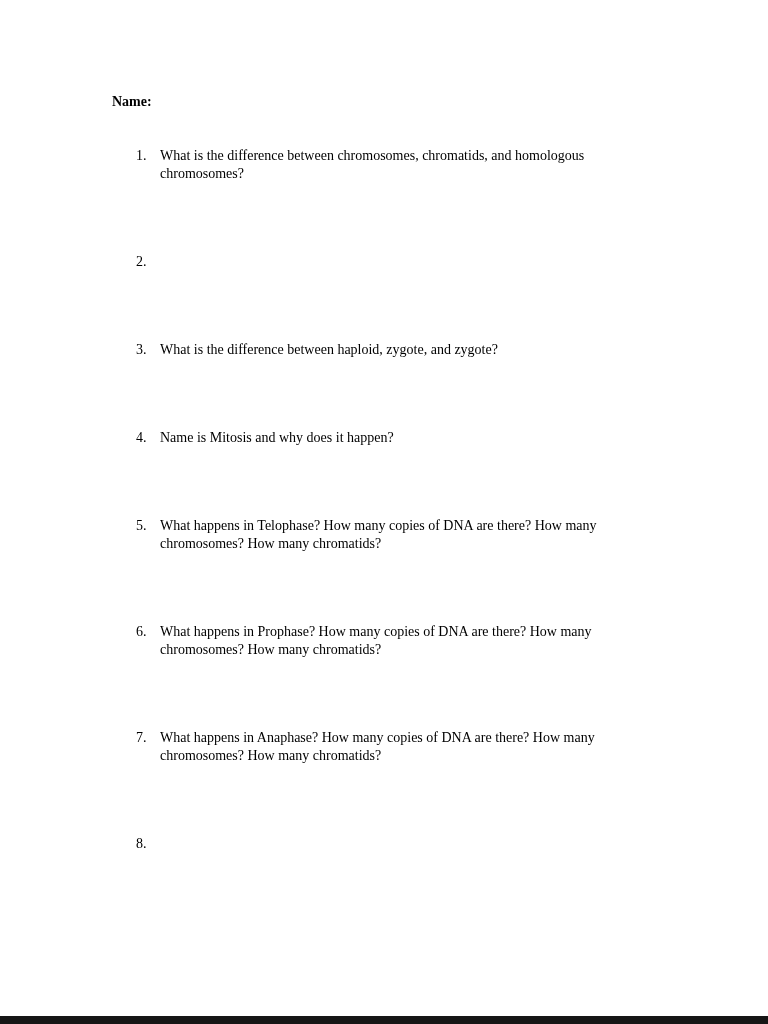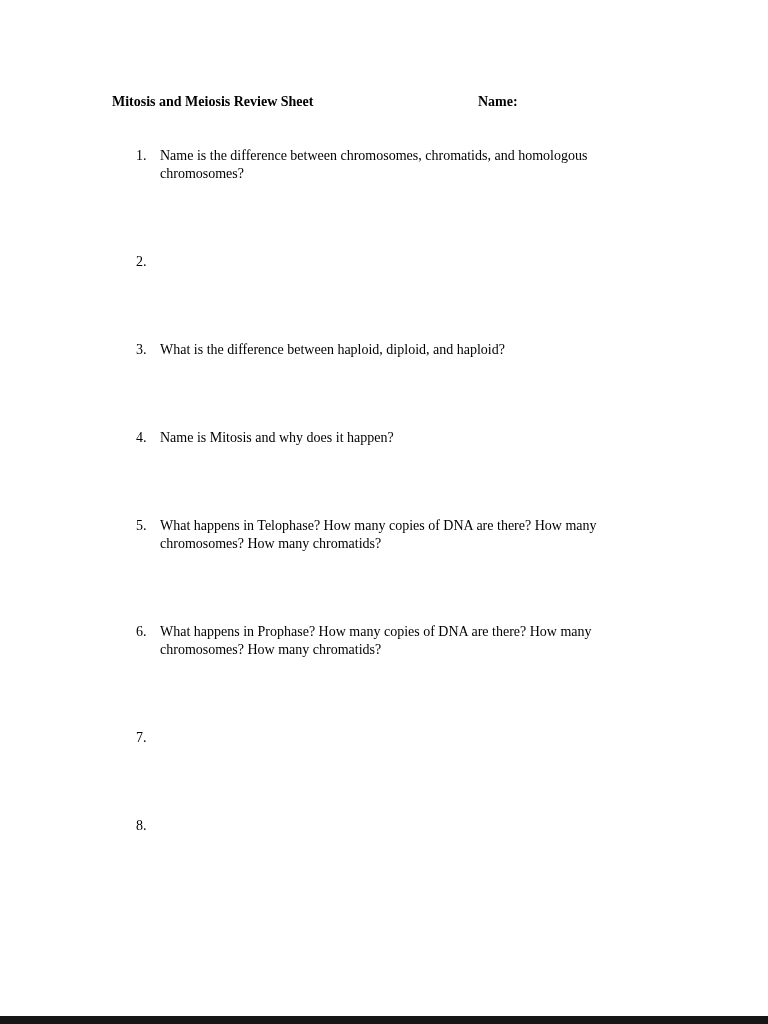--- a/index.html
+++ b/index.html
@@ -71,50 +71,50 @@
     height: 8px;
     background: #161616;
   }
 </style>
 </head>
 <body>
 
 <div class="page">
 
   <div class="doc-header">
-    <div class="doc-title">Mitosis and Meiosis Review Sheet</div>
     <div class="name-label">Name:</div>
   </div>
 
   <ol class="question-list">
     <li class="question">
       <span class="q-number">1.</span>
-      <span class="q-text">Name is the difference between chromosomes, chromatids, and homologous chromosomes?</span>
+      <span class="q-text">What is the difference between chromosomes, chromatids, and homologous chromosomes?</span>
     </li>
     <li class="question">
       <span class="q-number">2.</span>
     </li>
     <li class="question">
       <span class="q-number">3.</span>
-      <span class="q-text">What is the difference between haploid, diploid, and haploid?</span>
+      <span class="q-text">What is the difference between haploid, zygote, and zygote?</span>
     </li>
     <li class="question">
       <span class="q-number">4.</span>
       <span class="q-text">Name is Mitosis and why does it happen?</span>
     </li>
     <li class="question">
       <span class="q-number">5.</span>
       <span class="q-text">What happens in Telophase? How many copies of DNA are there?  How many chromosomes? How many chromatids?</span>
     </li>
     <li class="question">
       <span class="q-number">6.</span>
       <span class="q-text">What happens in Prophase?  How many copies of DNA are there?  How many chromosomes? How many chromatids?</span>
     </li>
     <li class="question">
       <span class="q-number">7.</span>
+      <span class="q-text">What happens in Anaphase?  How many copies of DNA are there?  How many chromosomes? How many chromatids?</span>
     </li>
     <li class="question">
       <span class="q-number">8.</span>
     </li>
   </ol>
 
 </div>
 
 <div class="page-bottom-edge"></div>
 

